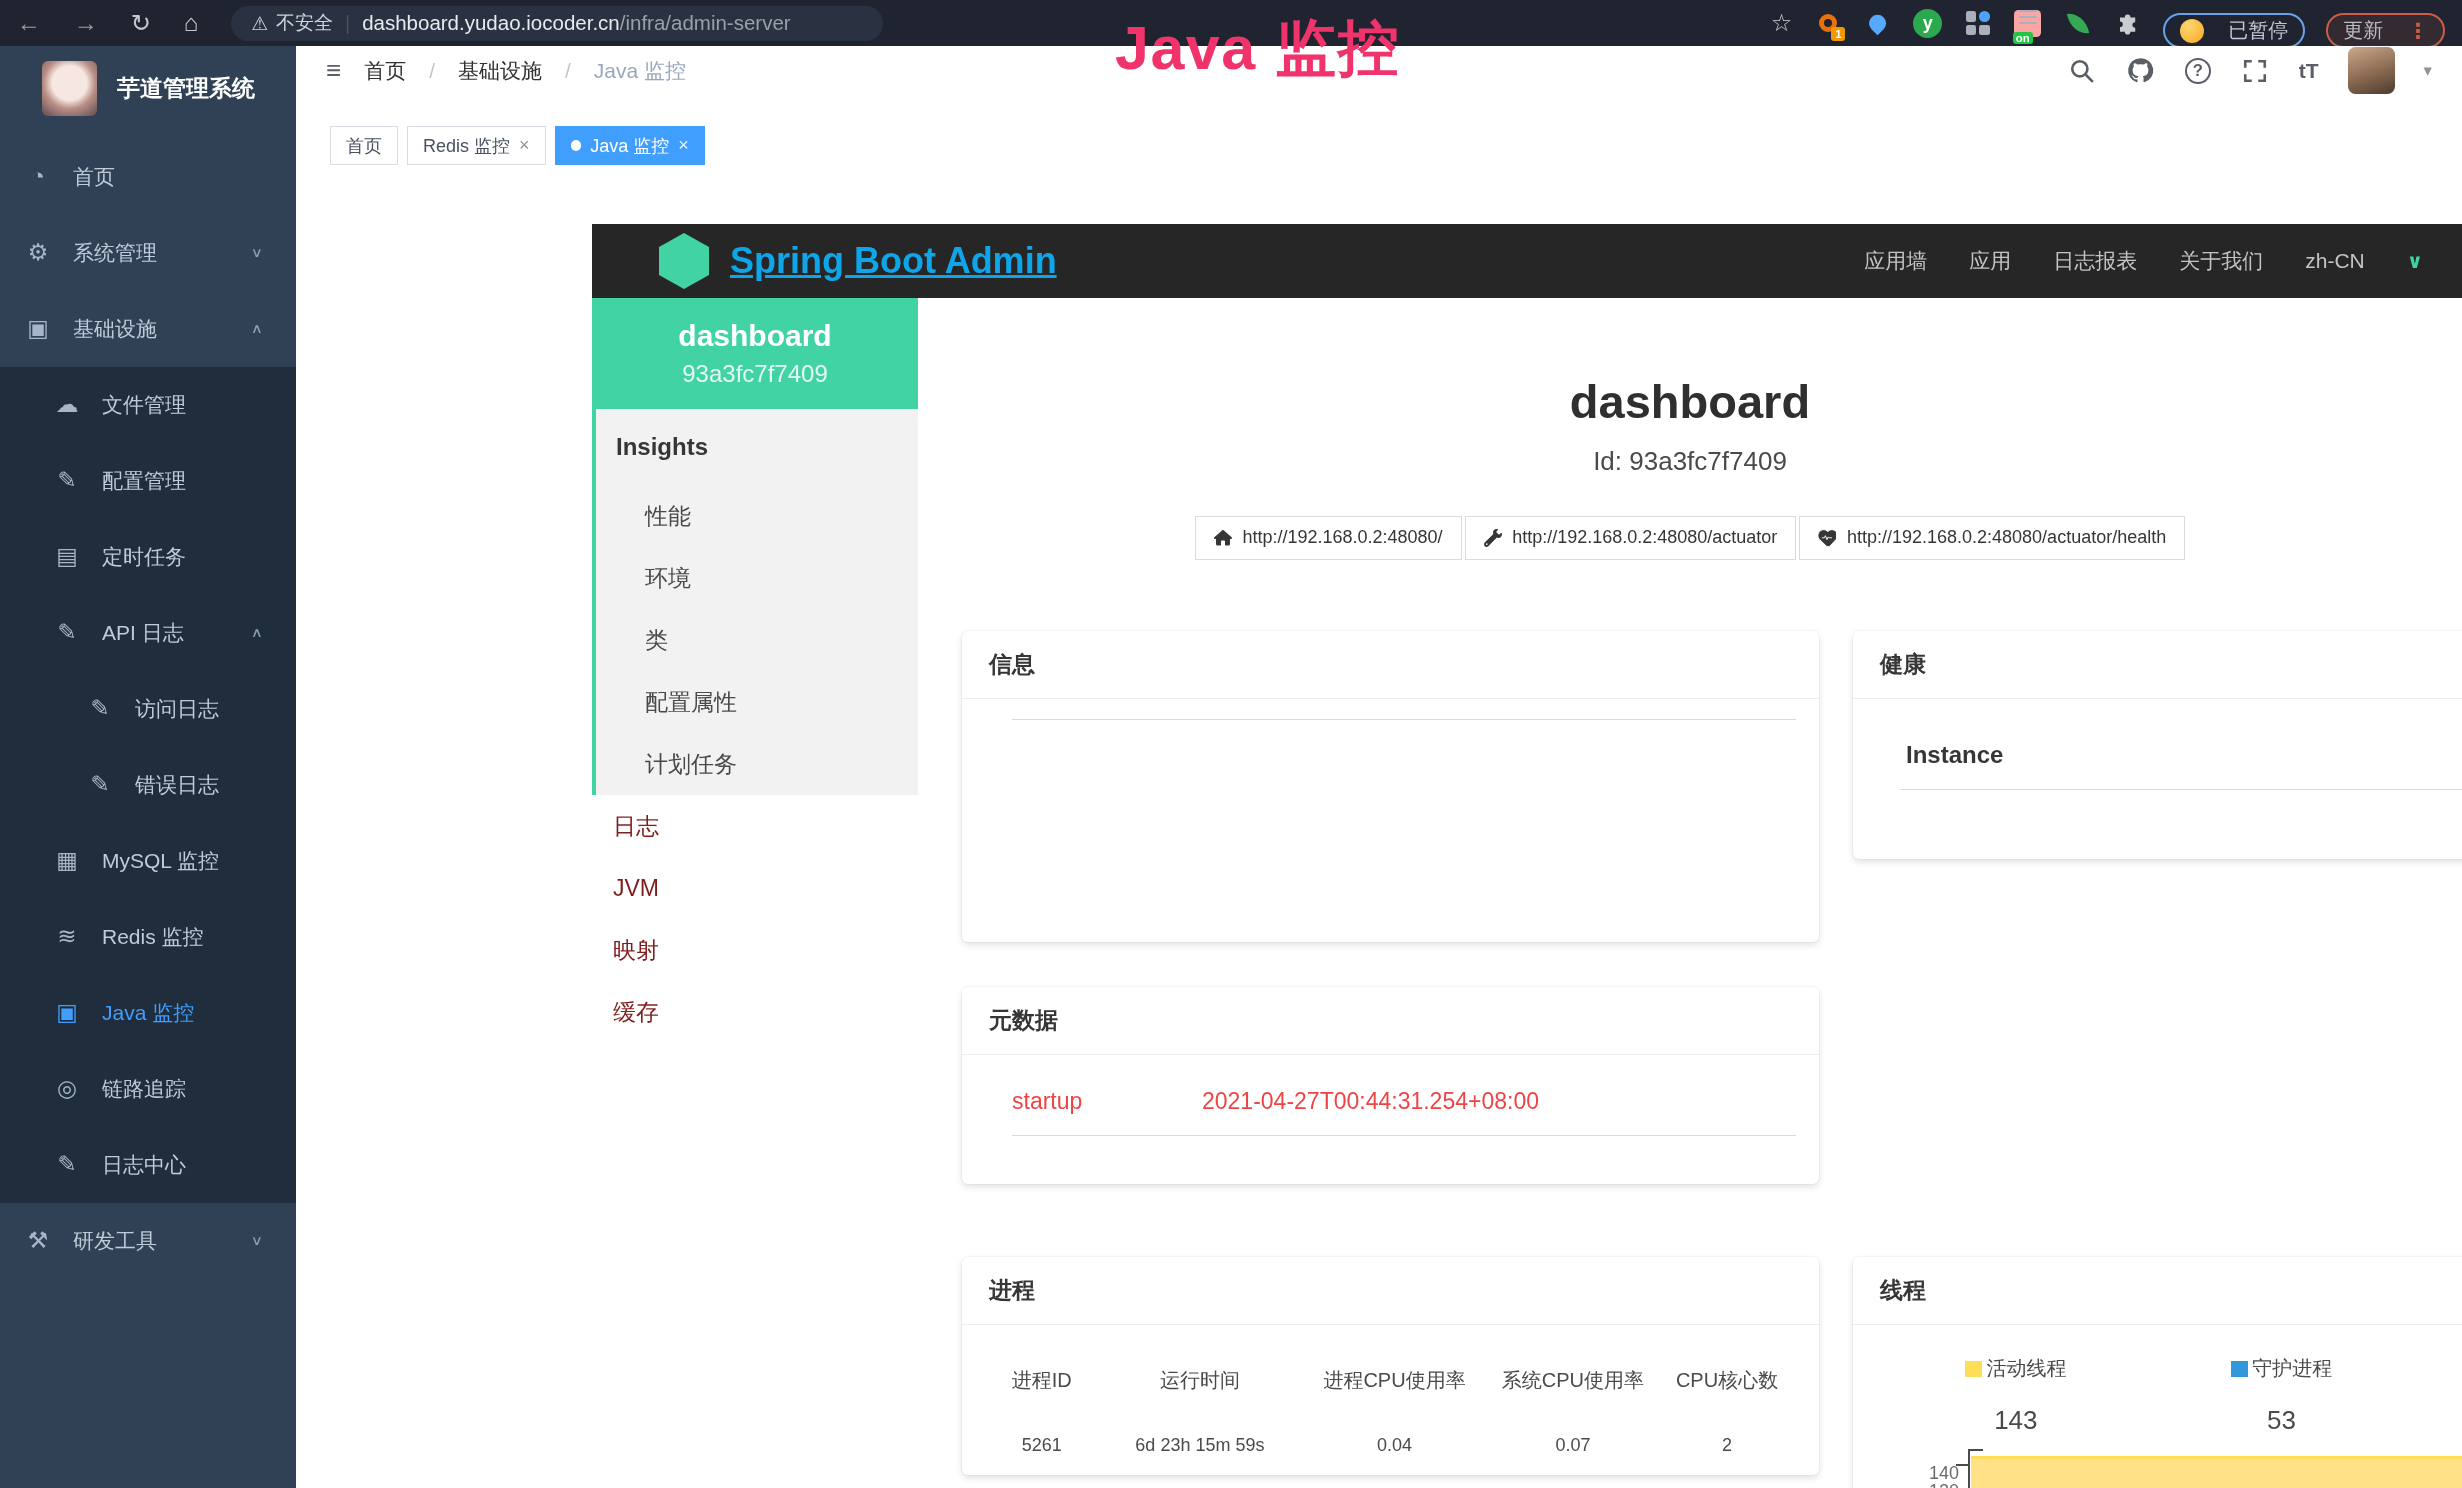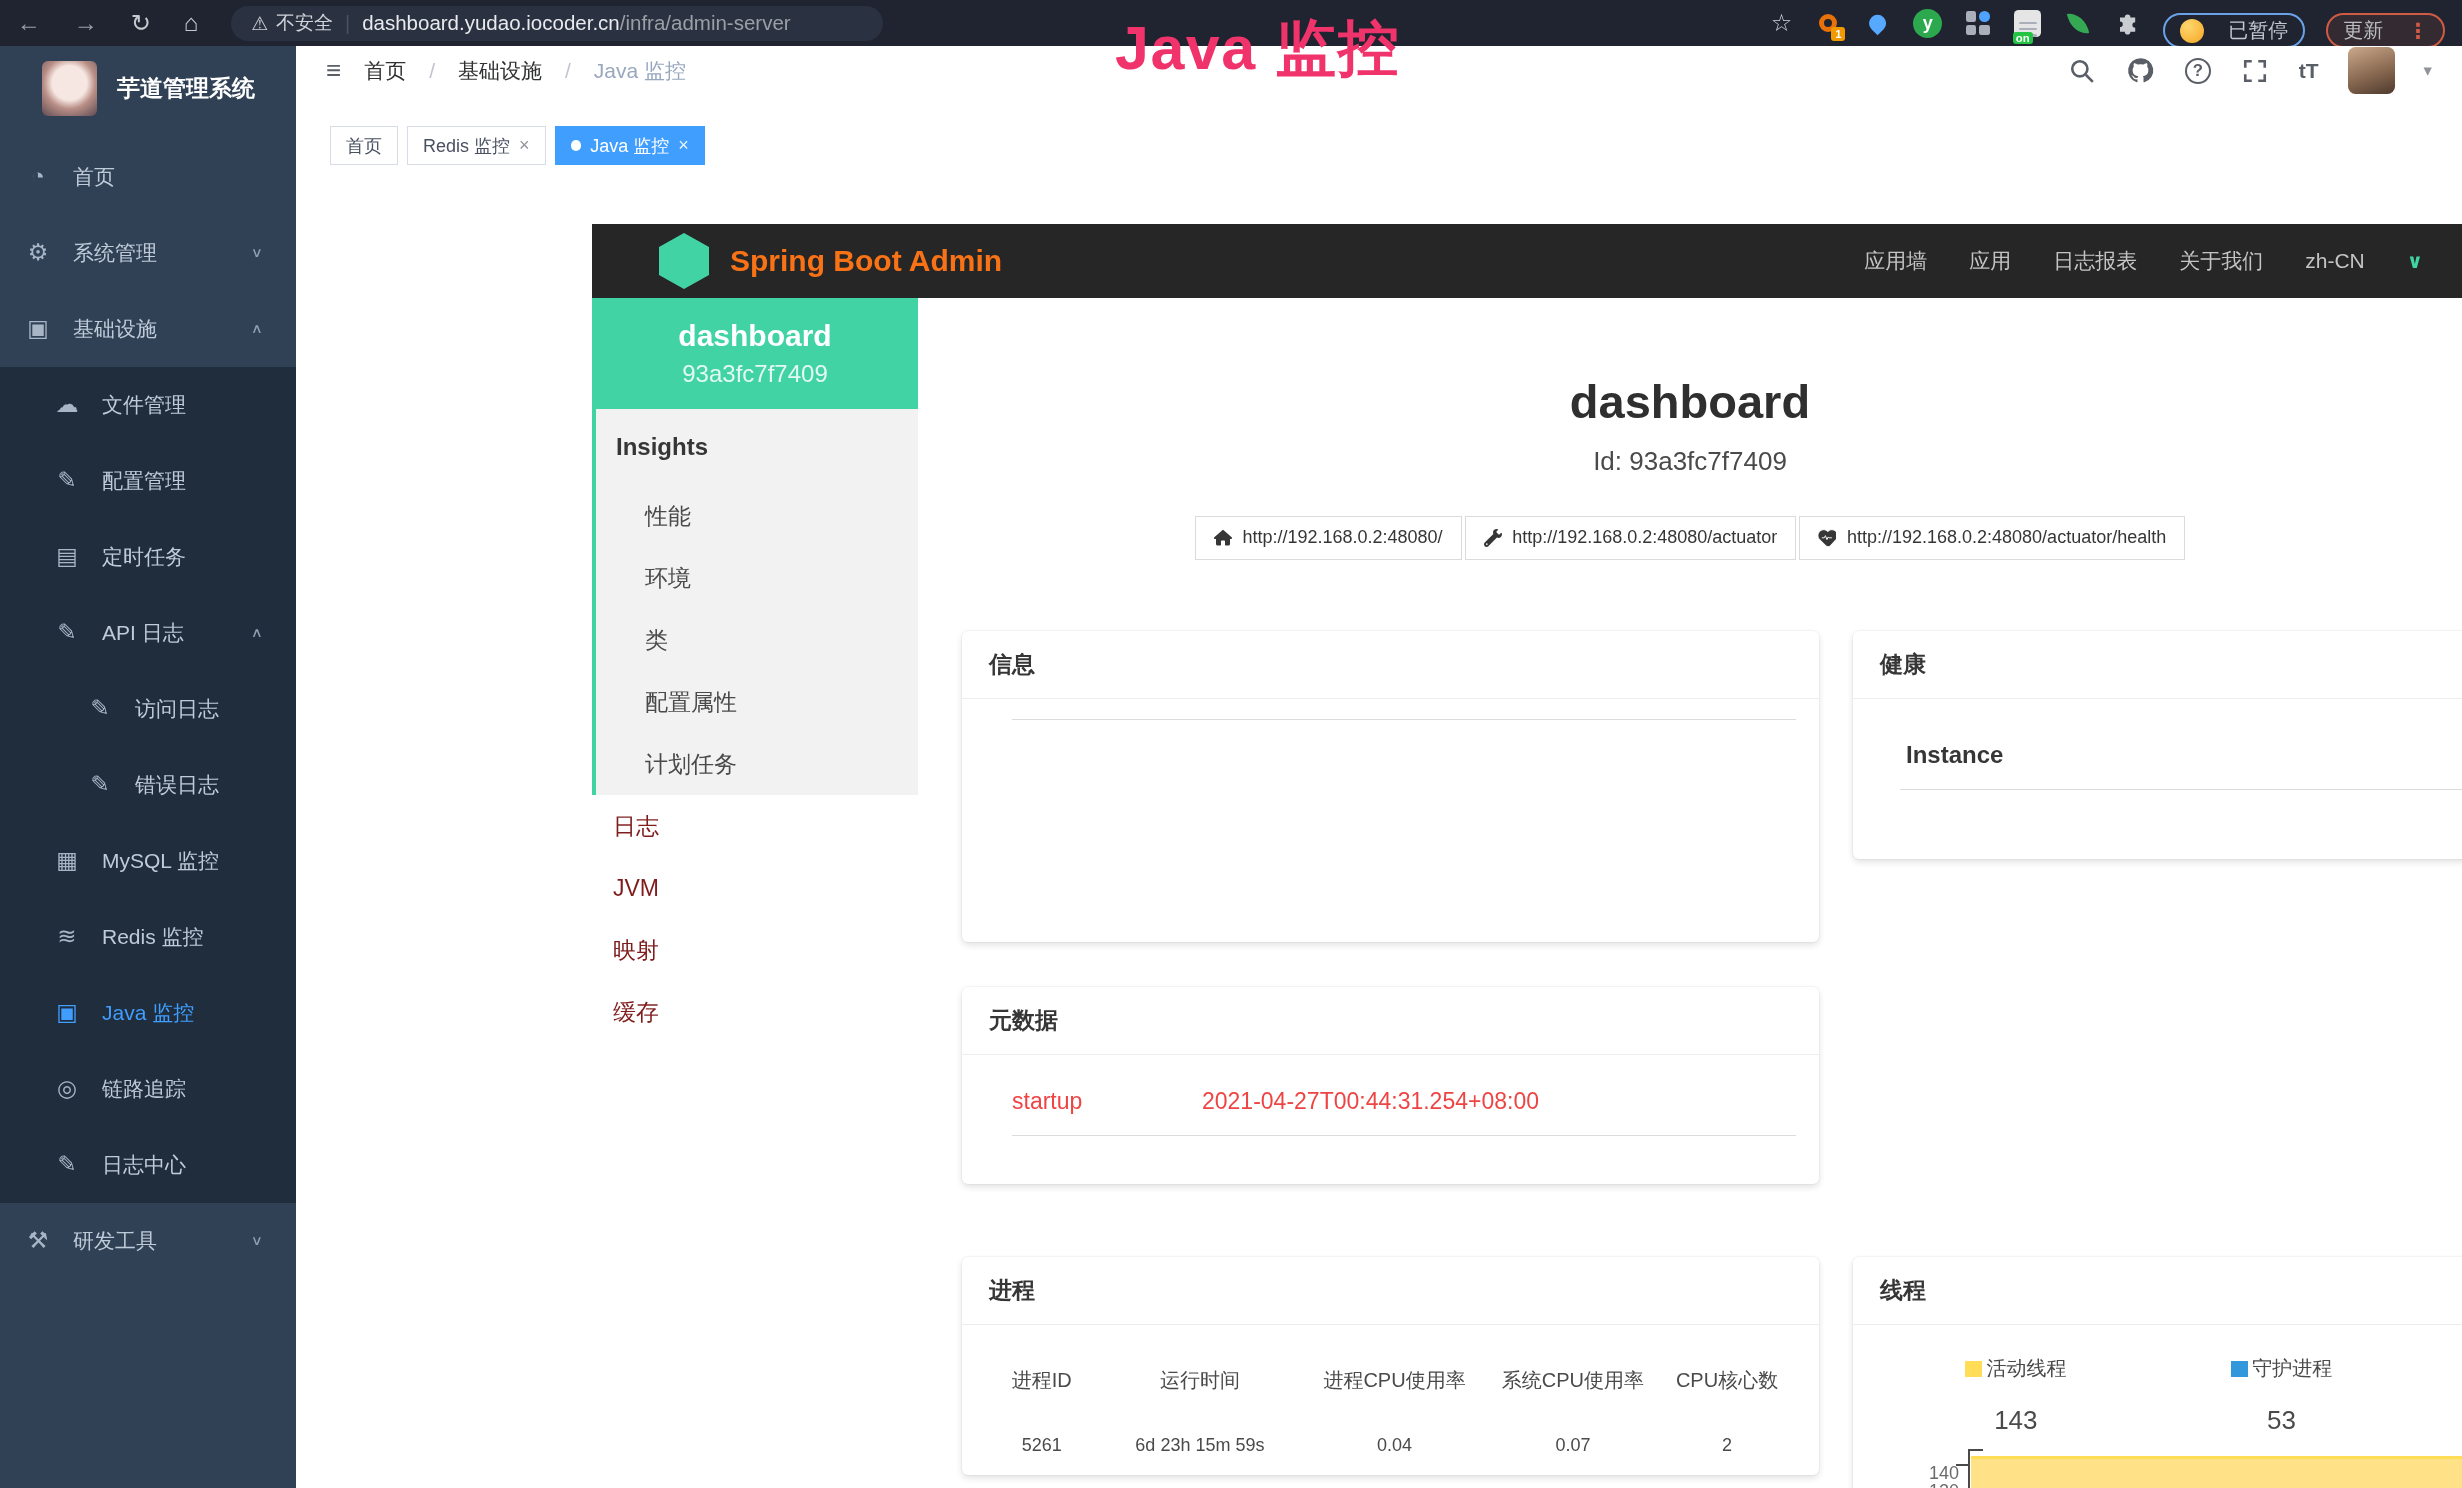--- a/index.html
+++ b/index.html
@@ -23,22 +23,22 @@
   .ext{position:relative;width:29px;height:29px;display:flex;align-items:center;justify-content:center;}
   .ring{width:18px;height:18px;border:5.3px solid #e8710a;border-radius:50%;}
   .badge1{position:absolute;right:-3px;bottom:-3px;background:#f29900;color:#fff;font-size:11.4px;
           border-radius:3px;padding:0.8px 3.8px;font-weight:700;}
   .pin{width:16.7px;height:16.7px;background:#57a8ff;border-radius:50% 50% 50% 0;transform:rotate(-45deg);}
   .ycircle{width:29px;height:29px;border-radius:50%;background:#2ca84f;color:#fff;font-weight:700;
            font-size:18px;display:flex;align-items:center;justify-content:center;}
   .grid4{display:grid;grid-template-columns:10.6px 10.6px;grid-template-rows:10.6px 10.6px;gap:3px;}
   .grid4 span{background:#aab0bb;border-radius:2.3px;}
   .grid4 span.blue{background:#4da3ff;border-radius:50%;}
-  .onbox{width:27px;height:27px;background:#e5e5e5;border-radius:4.6px;position:relative;
-         display:flex;flex-direction:column;justify-content:flex-end;gap:3.8px;padding:0 4.6px;}
+  .onbox{width:27px;height:27px;background:#fca5a5;border-radius:4.6px;position:relative;
+         display:flex;flex-direction:column;justify-content:flex-start;gap:3.8px;padding:0 4.6px;}
   .onbox i{display:block;height:2.3px;background:#aab0bb;border-radius:1.5px;}
   .onbadge{position:absolute;left:-1.5px;bottom:-7.6px;background:#23c343;color:#fff;font-size:11.4px;
            border-radius:3px;padding:0 3px;font-weight:700;}
   .leaf{width:18px;height:23px;background:#35a854;border-radius:0 100% 0 100%;transform:rotate(-12deg);}
   .puzzle{color:#c9ccd1;}
   .pill{height:35px;border-radius:17.4px;display:flex;align-items:center;gap:24px;padding:0 15px;font-size:20px;margin-top:15px;}
   .pill.paused{border:2.3px solid #6aa2e8;color:#c3c7cf;}
   .emoji-face{width:24px;height:24px;border-radius:50%;background:radial-gradient(circle at 35% 30%,#ffd76e,#f5a623);}
   .pill.update{border:2.3px solid #cf5b44;background:rgba(207,91,68,.12);color:#b9bcc2;}
   .pill.update .dots{color:#cf5b44;font-size:21px;font-weight:700;}
@@ -81,21 +81,21 @@
   .tab.active{background:#409eff;border-color:#409eff;color:#fff;}
   .tab.active .close{color:#eaf4ff;}
   .tab .dot{width:10.6px;height:10.6px;border-radius:50%;background:#fff;}
 
   
   .sba{position:absolute;left:296px;top:178px;right:0;bottom:0;background:#fff;}
   .sba-nav{height:74px;background:#262626;display:flex;align-items:center;padding:0 39px 0 67px;}
   .hexwrap{width:50px;height:56px;position:relative;margin-right:21px;}
   .hex{position:absolute;inset:0;background:#42d3a5;
        clip-path:polygon(50% 0,100% 25%,100% 75%,50% 100%,0 75%,0 25%);}
-  .brand{color:#f97316;font-size:30px;font-weight:700;}
+  .brand{color:#0ea5e9;font-size:36px;font-weight:700;text-decoration:underline;}
   .sba-links{margin-left:auto;display:flex;align-items:center;gap:42px;color:#c4c4c4;font-size:21px;}
   .sba-caret{color:#42d3a5;font-size:20px;font-weight:700;}
 
   .sba-side{position:absolute;left:0;top:74px;width:326px;bottom:0;background:#fff;}
   .app-block{height:111px;background:#42d3a5;color:#fff;display:flex;flex-direction:column;
              align-items:center;justify-content:center;gap:7.6px;}
   .app-name{font-size:30px;font-weight:700;}
   .app-id{font-size:24px;color:rgba(255,255,255,.85);}
   .insights{background:#f2f2f2;border-left:4.6px solid #42d3a5;}
   .insights-title{height:76px;display:flex;align-items:center;padding-left:20px;

